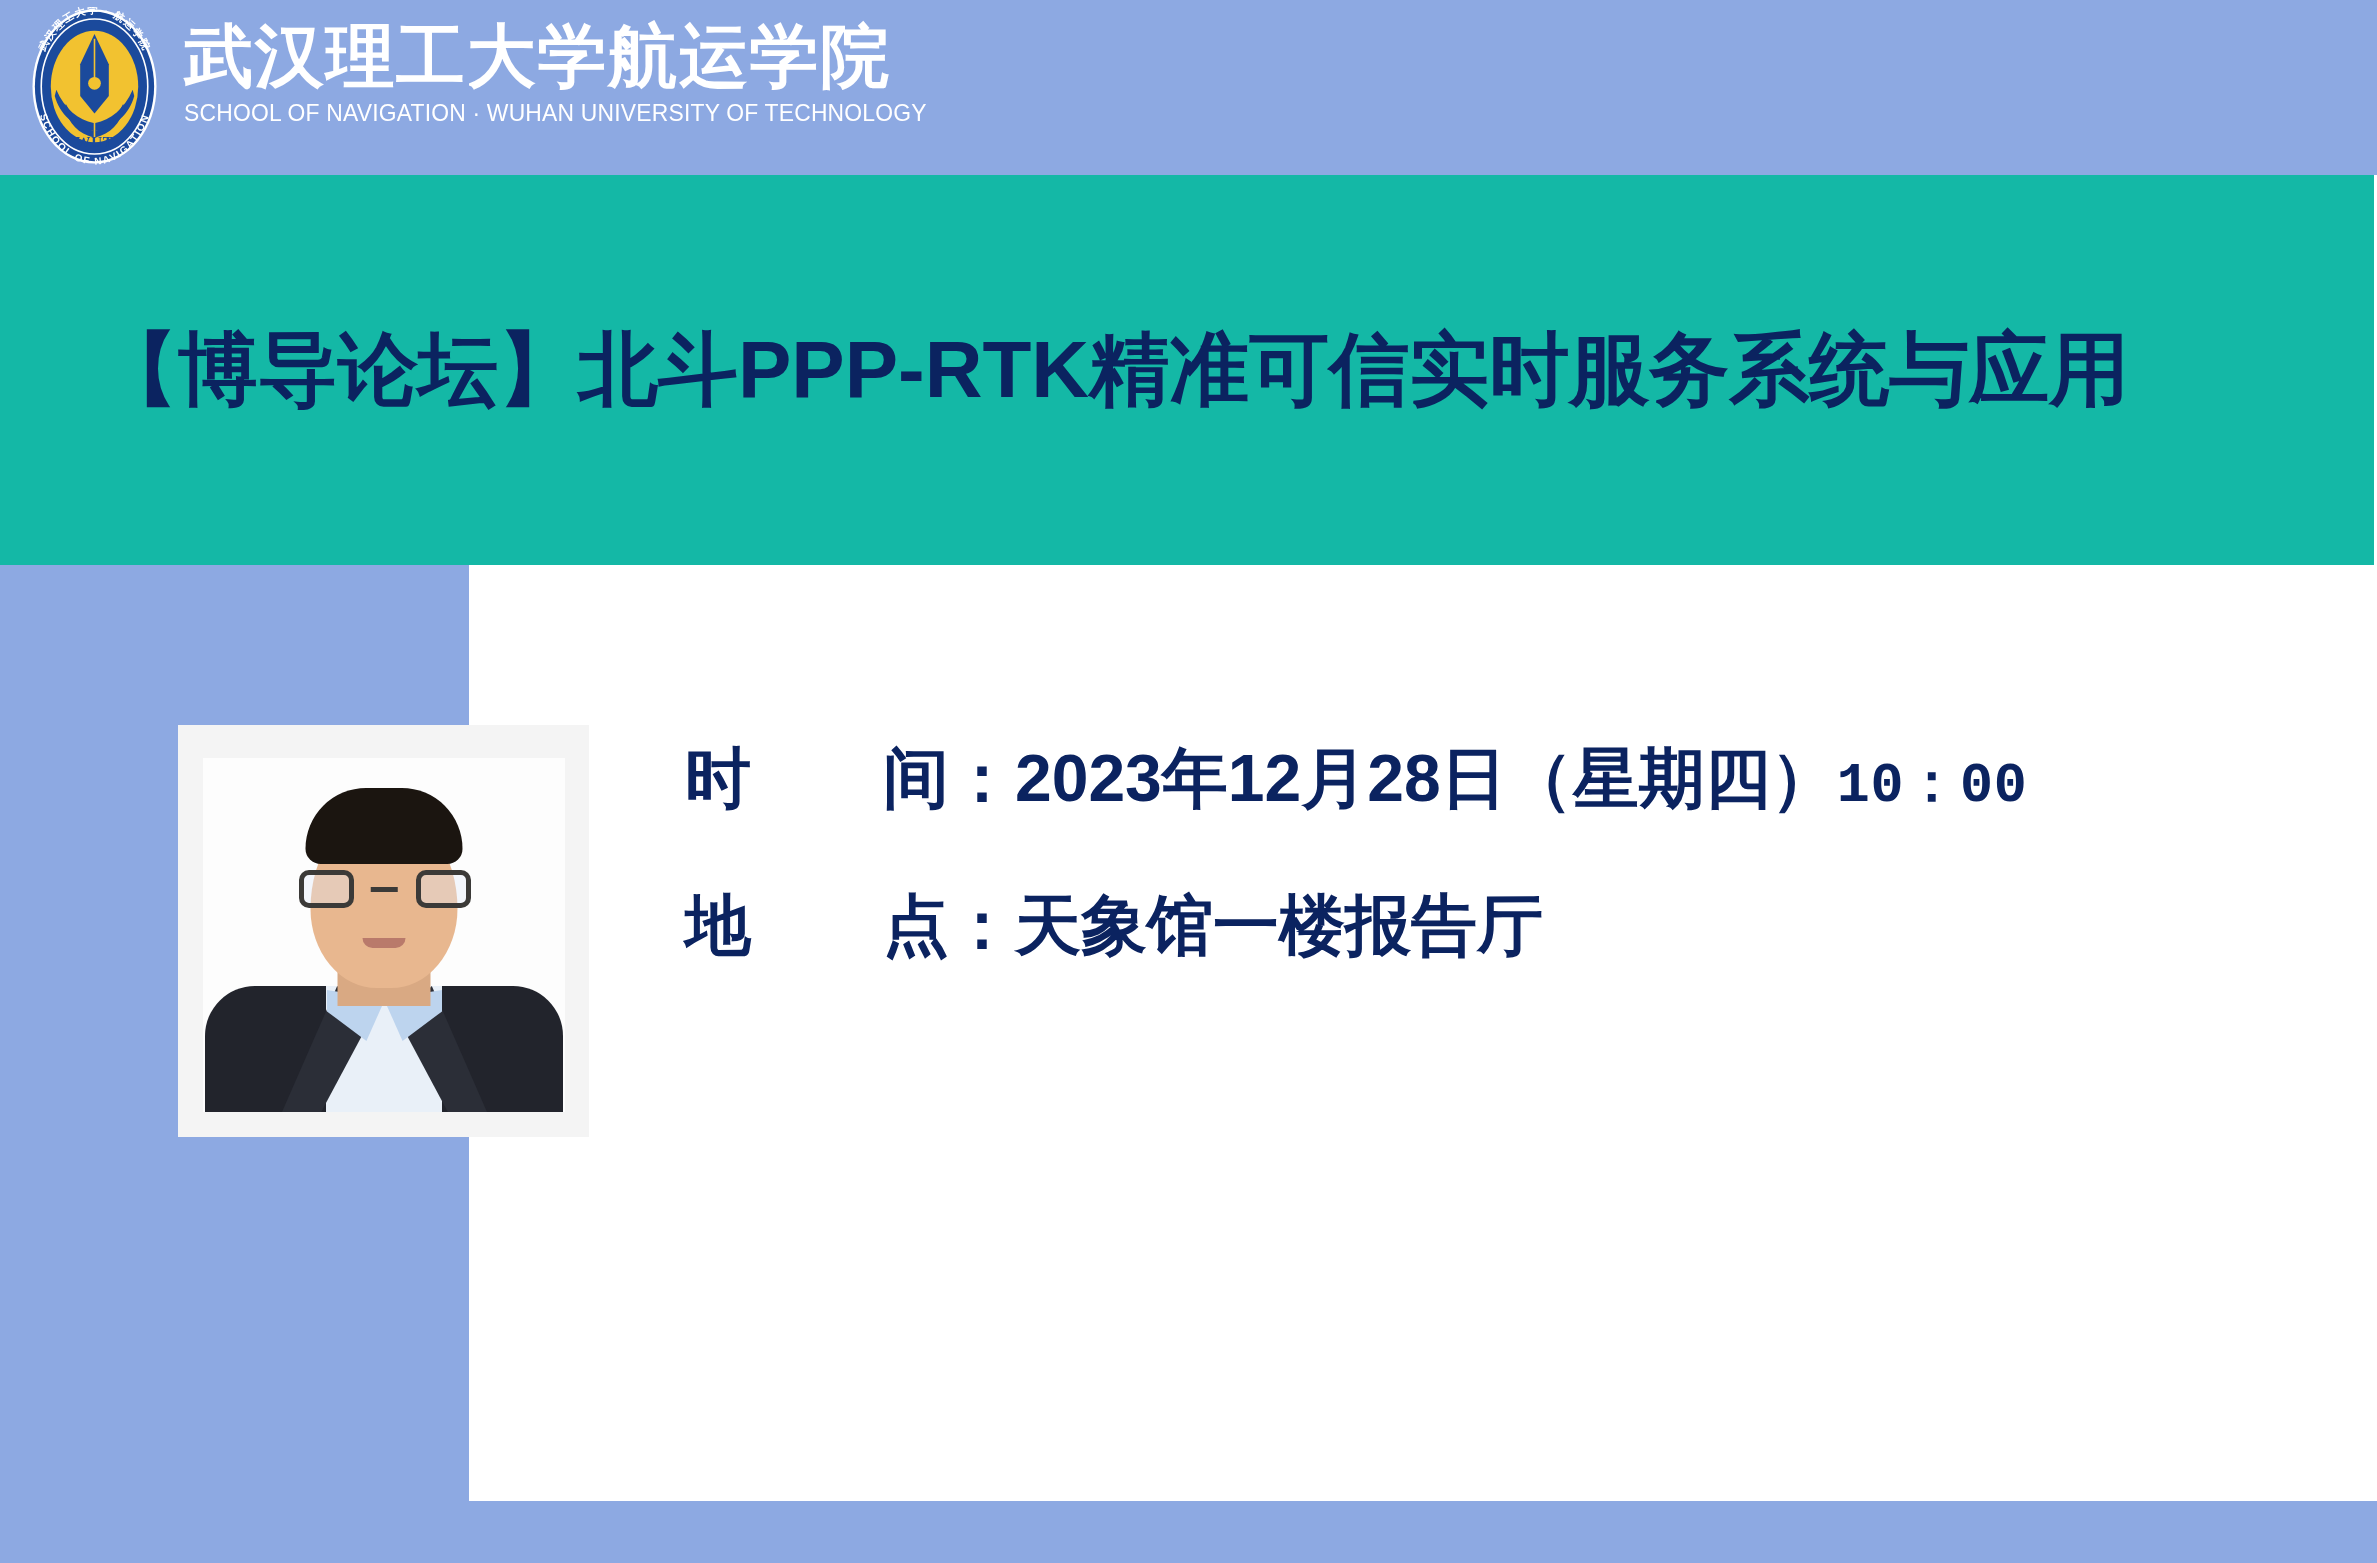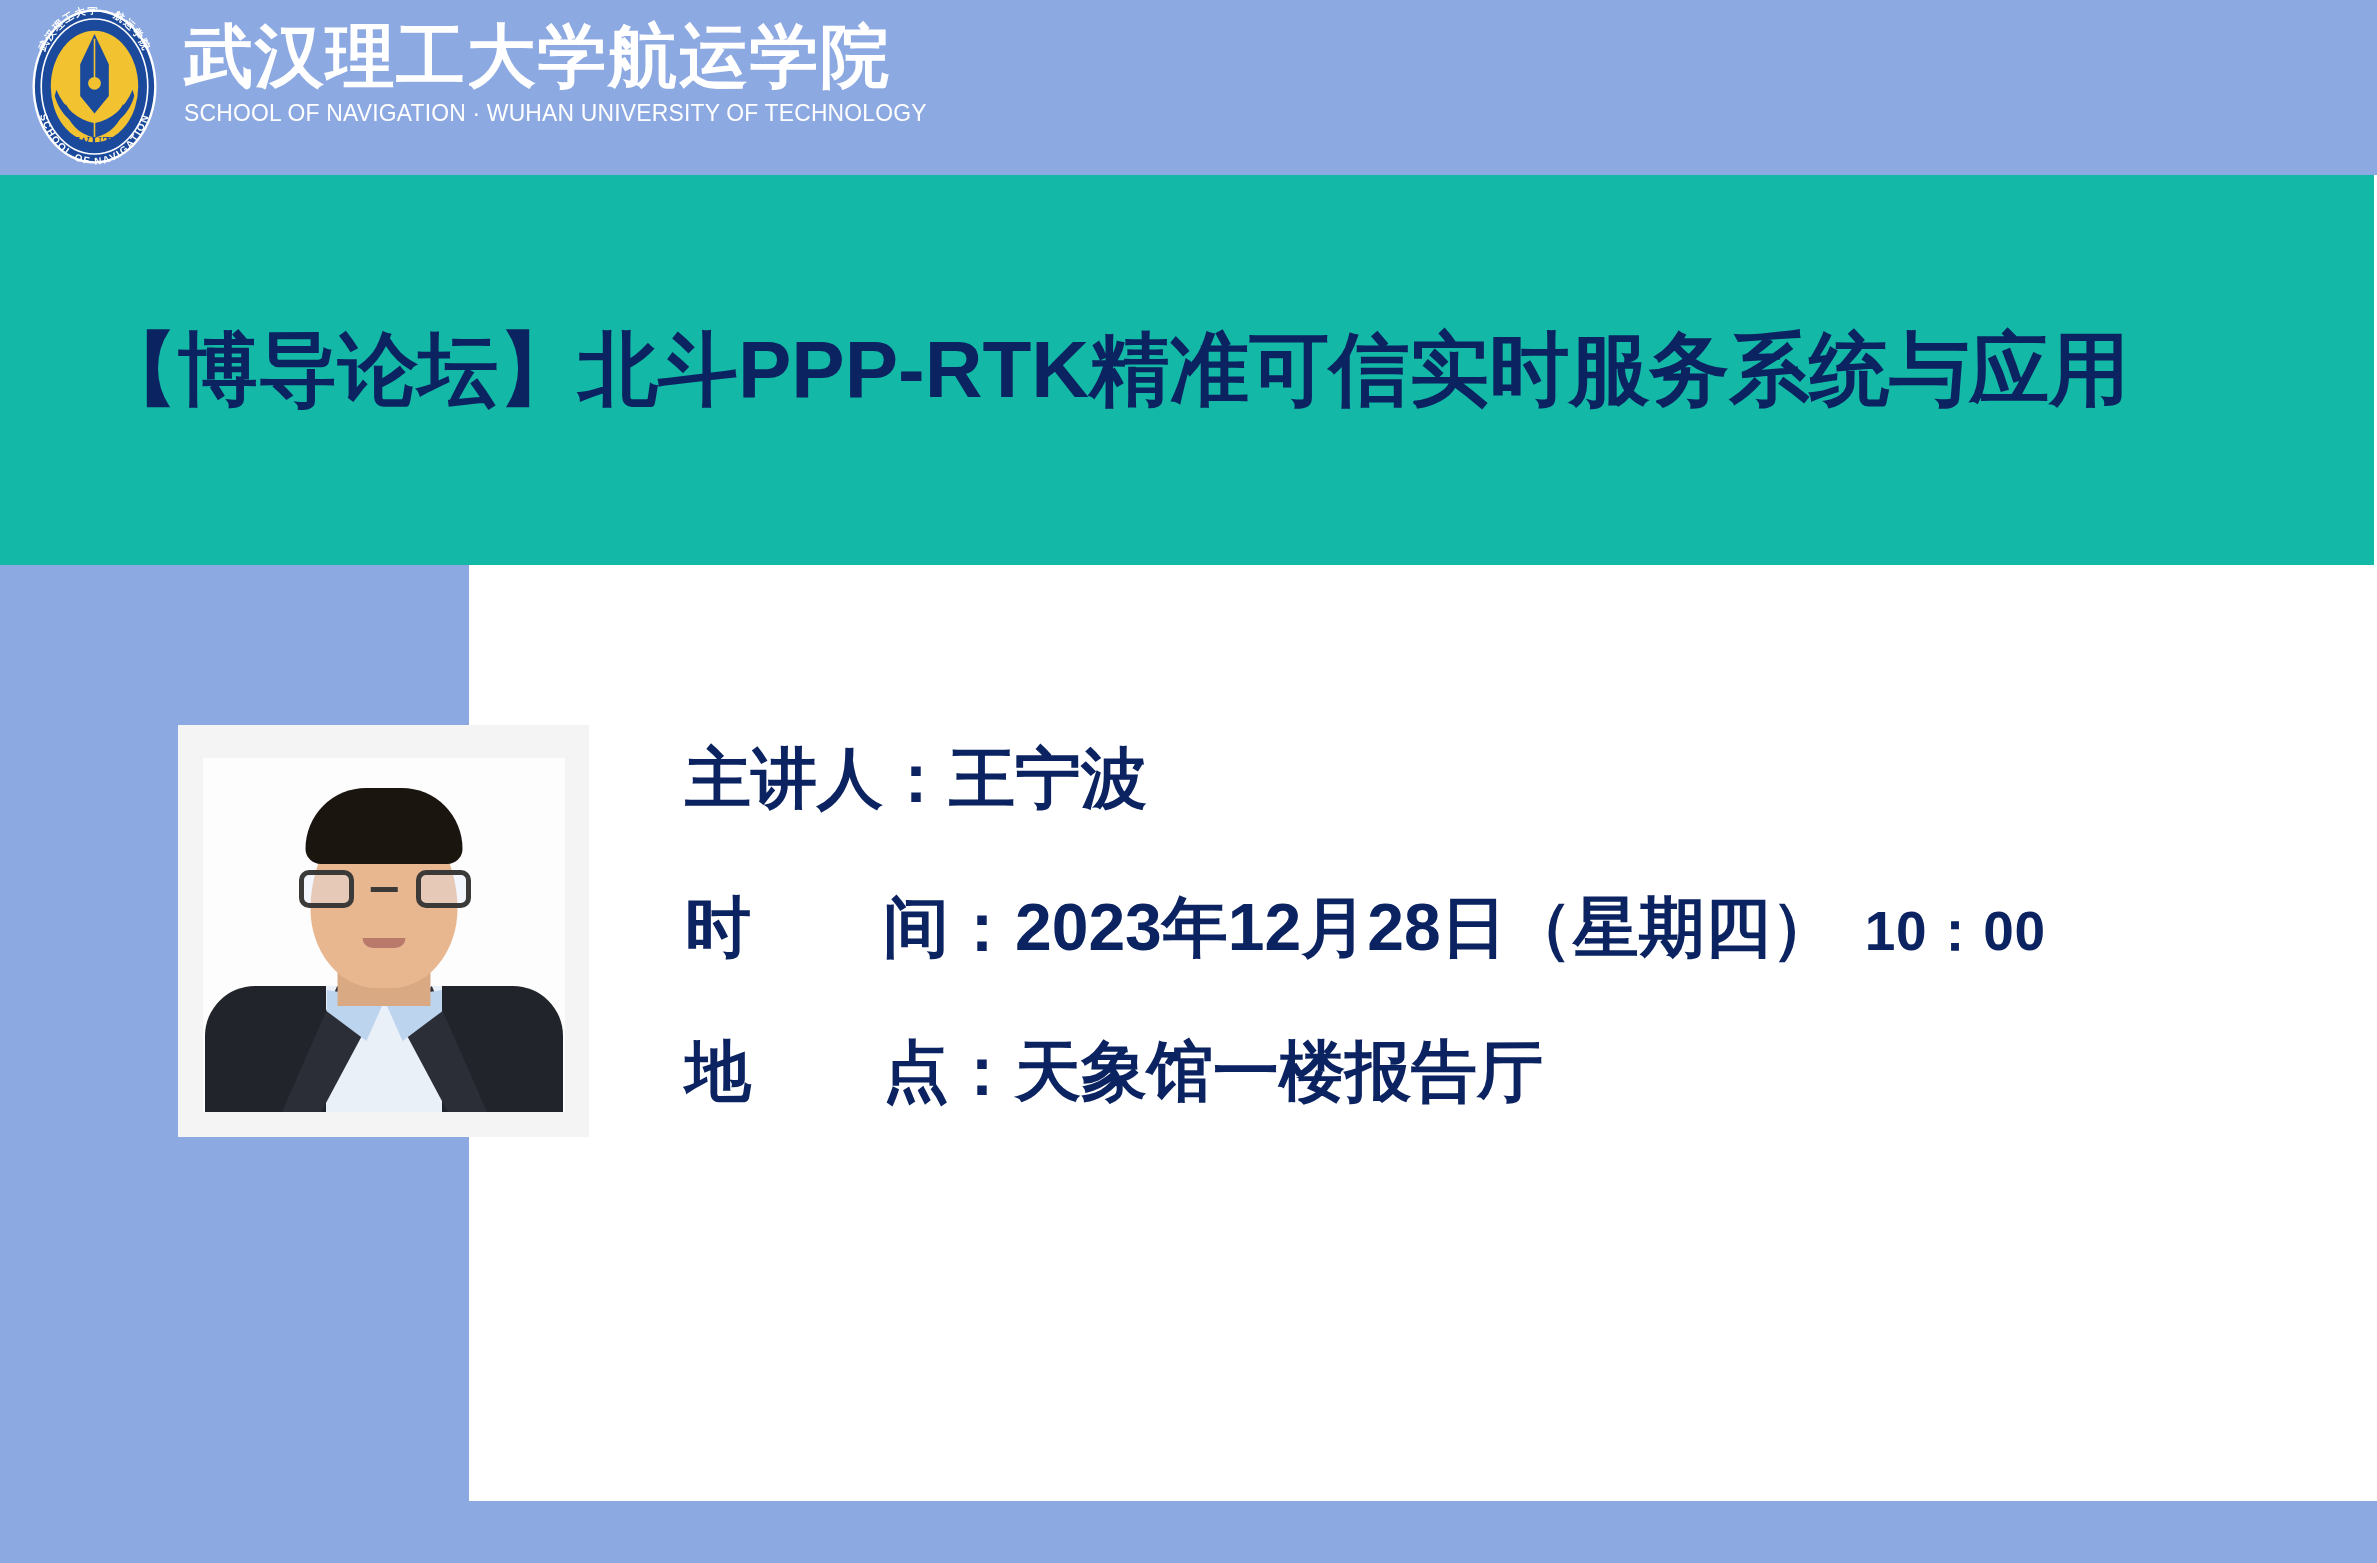--- a/index.html
+++ b/index.html
@@ -192,25 +192,24 @@
   .info-line {
     color: #0b2360;
     font-weight: bold;
     white-space: nowrap;
     line-height: 1.0;
   }
   .line-speaker { font-size: 66px; margin-bottom: 83px; }
   .line-time    { font-size: 66px; margin-bottom: 78px; }
   .line-place   { font-size: 66px; }
   .time-serif {
-    font-family: Liberation Sans, sans-serif;
+    font-family: Liberation Mono, monospace;
     font-size: 55px;
     font-weight: bold;
     letter-spacing: 0.8px;
-    margin-left: 28px;
   }
 </style>
 </head>
 <body>
 
 <div class="poster">
 
   <div class="header-band">
 
     <div class="logo-mark">
@@ -266,21 +265,20 @@
       <div class="ph-head"></div>
       <div class="ph-hair"></div>
       <div class="ph-glass-l"></div>
       <div class="ph-glass-r"></div>
       <div class="ph-bridge"></div>
       <div class="ph-mouth"></div>
     </div>
   </div>
 
   <div class="info-block">
-    <div class="info-line line-speaker">主讲人：王宁波</div>
 
     <div class="info-line line-time">
       <span>时　　间：</span><span>2023年12月28日（星期四）</span><span class="time-serif">10：00</span>
     </div>
 
     <div class="info-line line-place">地　　点：天象馆一楼报告厅</div>
   </div>
 
   <div class="bottom-blue-bar"></div>
 

